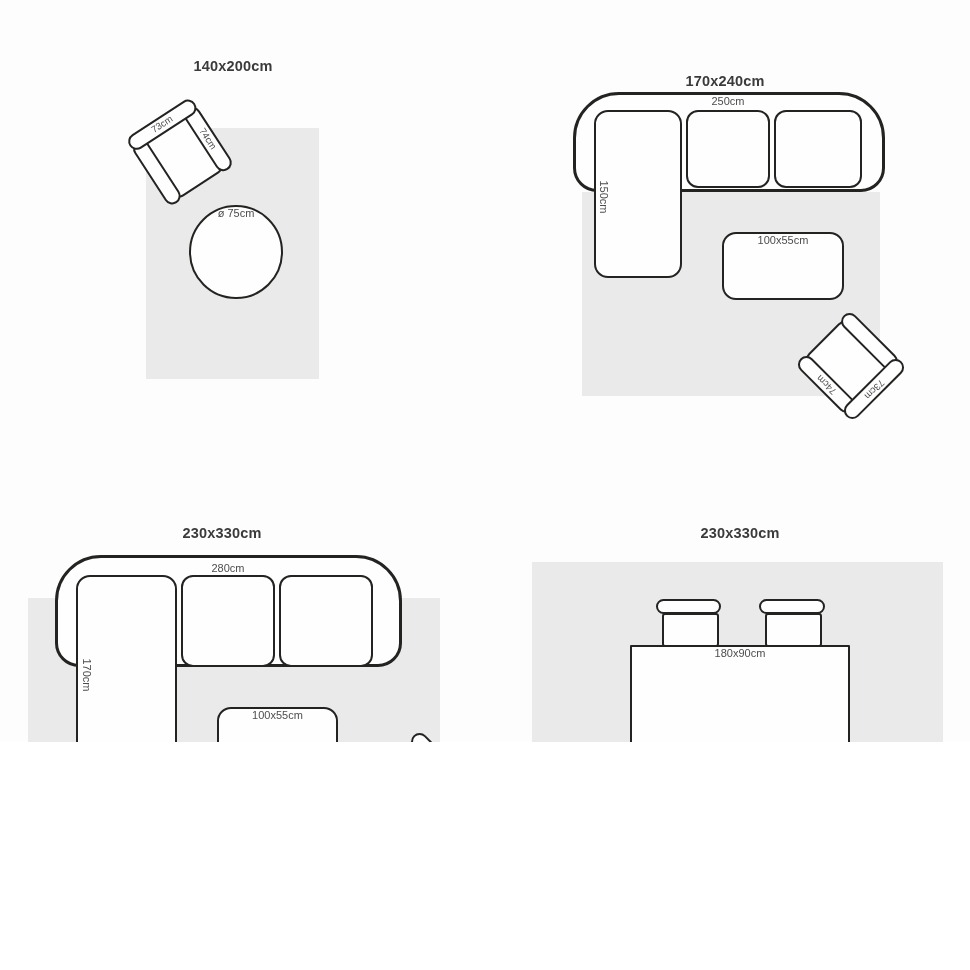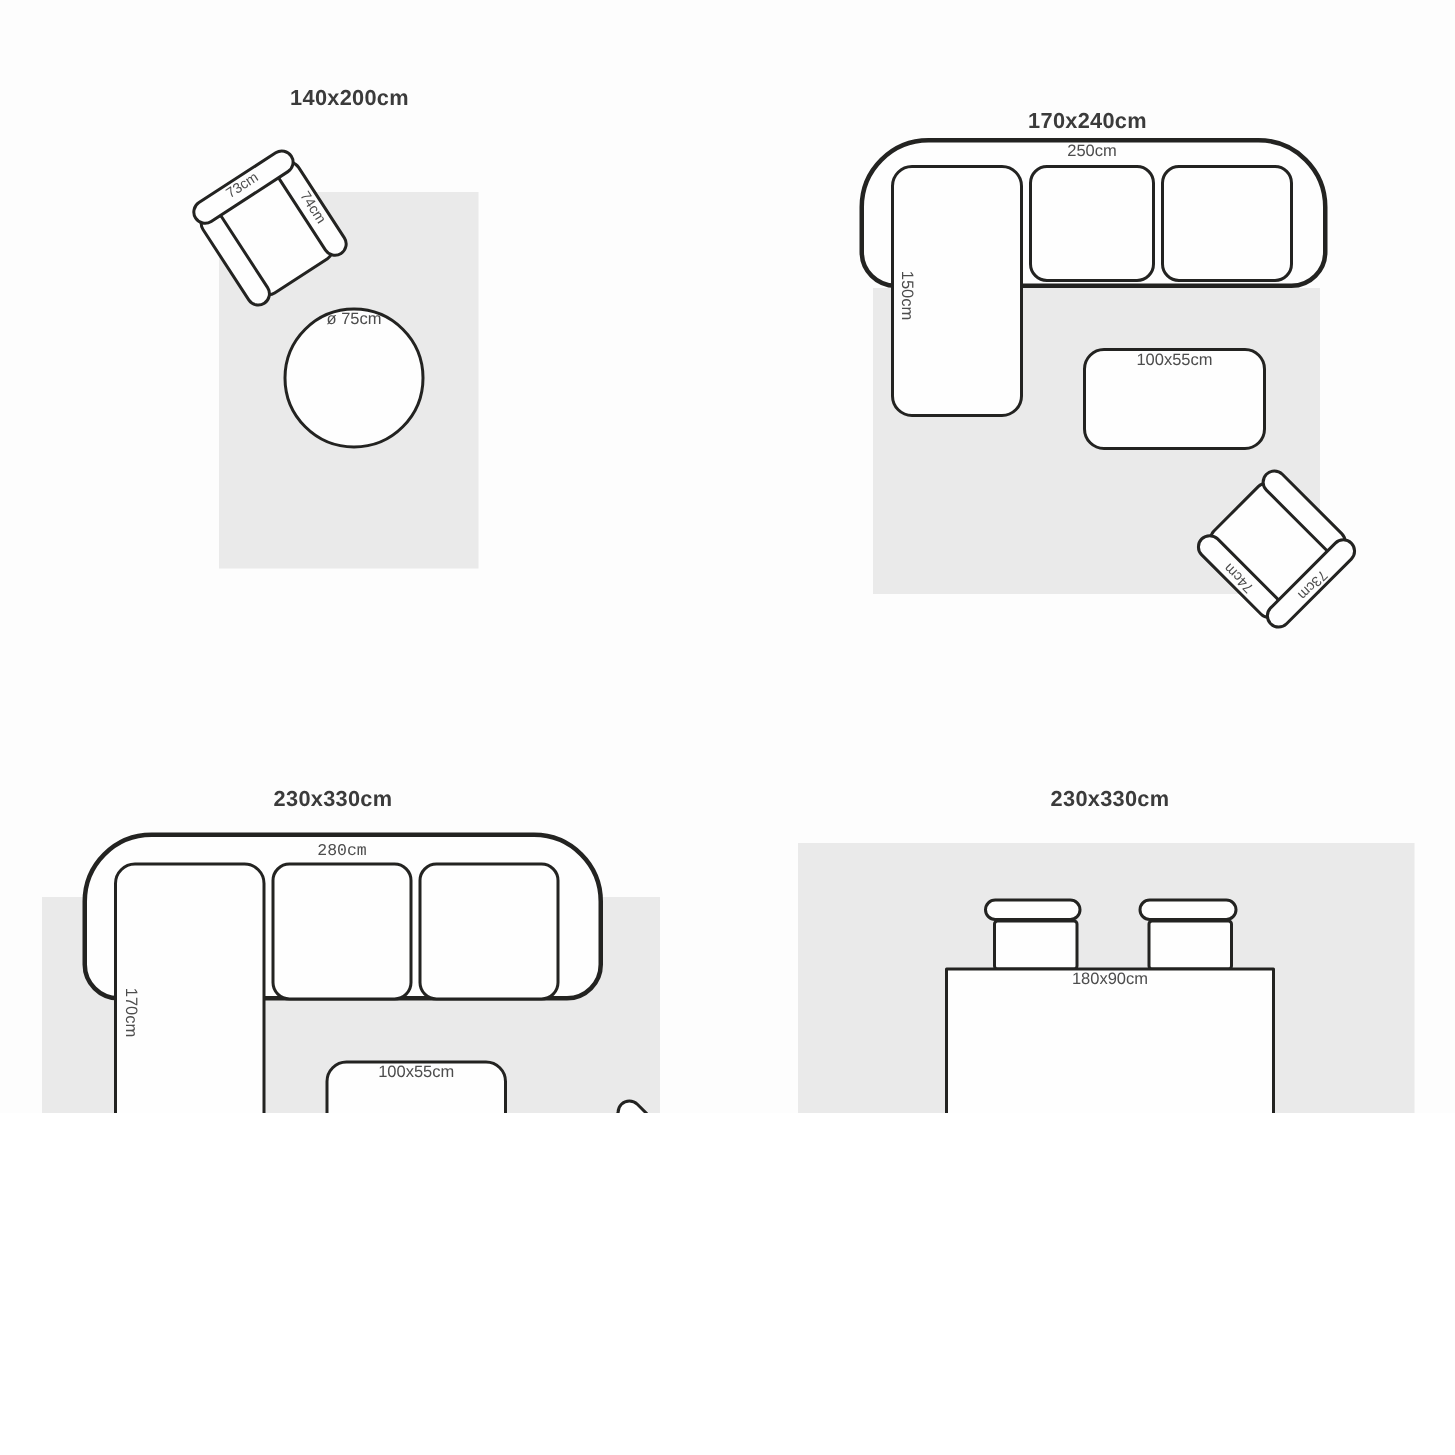--- a/index.html
+++ b/index.html
@@ -84,21 +84,21 @@
   </div>
 
   <div class="title" style="left:222px;top:533px;">230x330cm</div>
 
   <div class="rug" style="left:28px;top:598px;width:412px;height:288px;"></div>
 
   <div class="shell" style="left:55px;top:555px;width:347px;height:112px;"></div>
   <div class="shape seat" style="left:181px;top:575px;width:94px;height:92px;"></div>
   <div class="shape seat" style="left:279px;top:575px;width:94px;height:92px;"></div>
   <div class="shape chaise" style="left:76px;top:575px;width:101px;height:193px;"></div>
-  <span class="lbl" style="left:228px;top:568px;font-family:Liberation Mono, monospace;">280cm</span>
+  <span class="lbl" style="left:228px;top:568px;">280cm</span>
   <span class="lbl rot90" style="left:87px;top:675px;">170cm</span>
 
   <div class="shape ctable" style="left:217px;top:707px;width:121px;height:70px;">
     <span class="inlbl">100x55cm</span>
   </div>
 
   <div class="armchair" style="left:382px;top:745px;transform:rotate(135deg);">
     <div class="ac-seat"></div>
     <div class="ac-arm left"></div>
     <div class="ac-arm right"></div>

